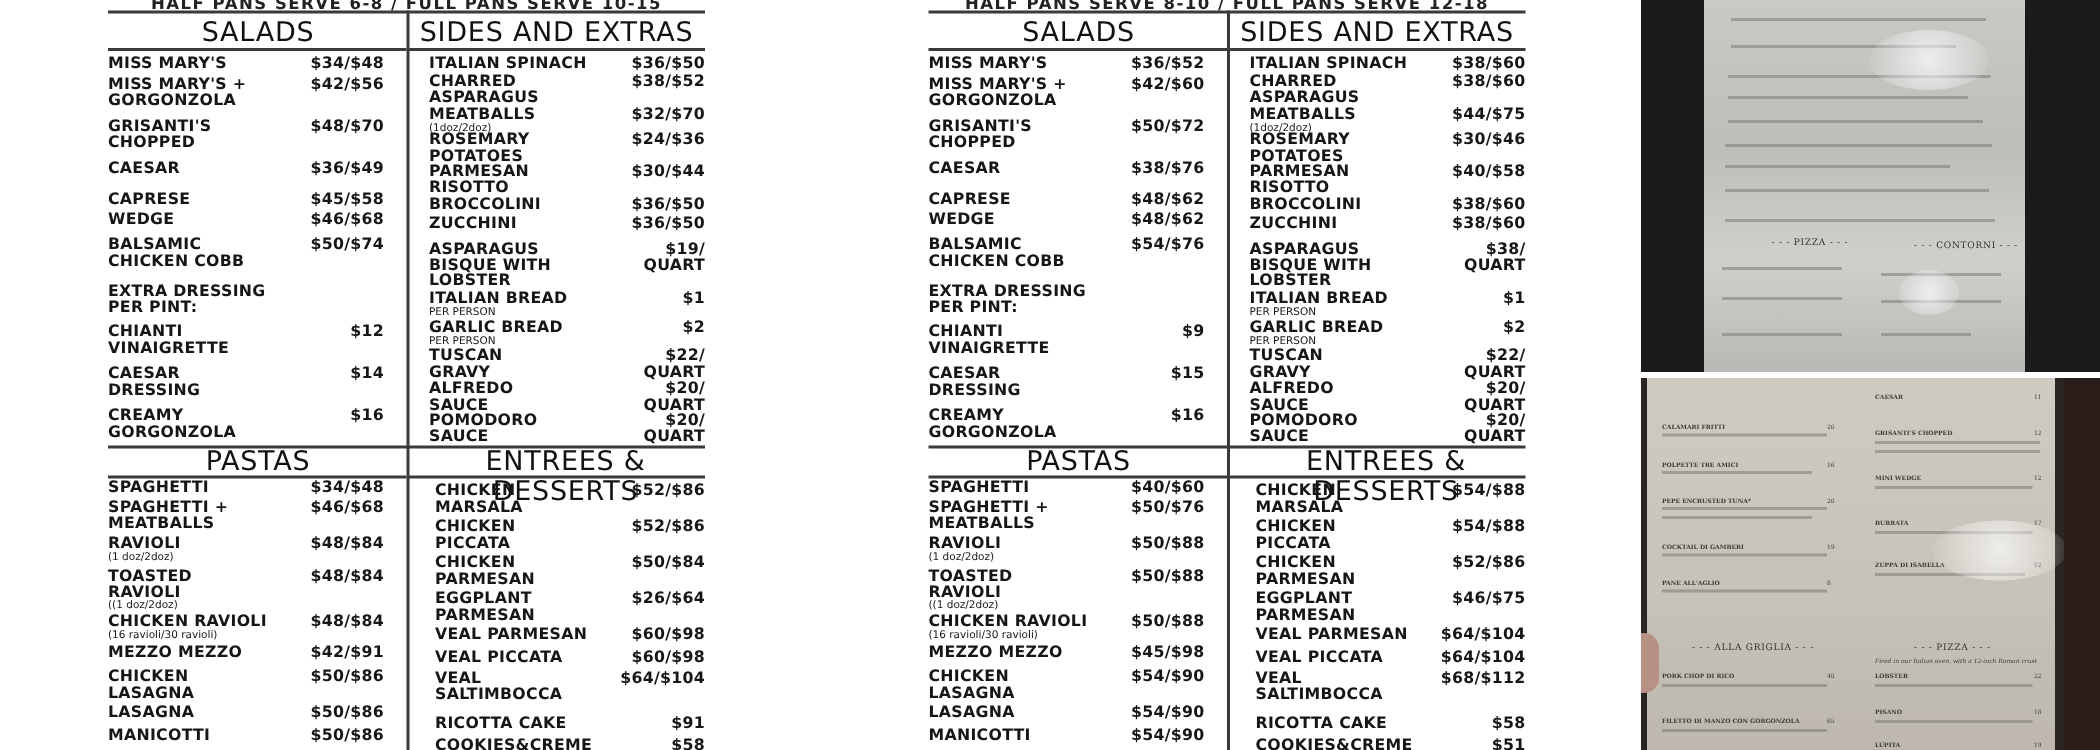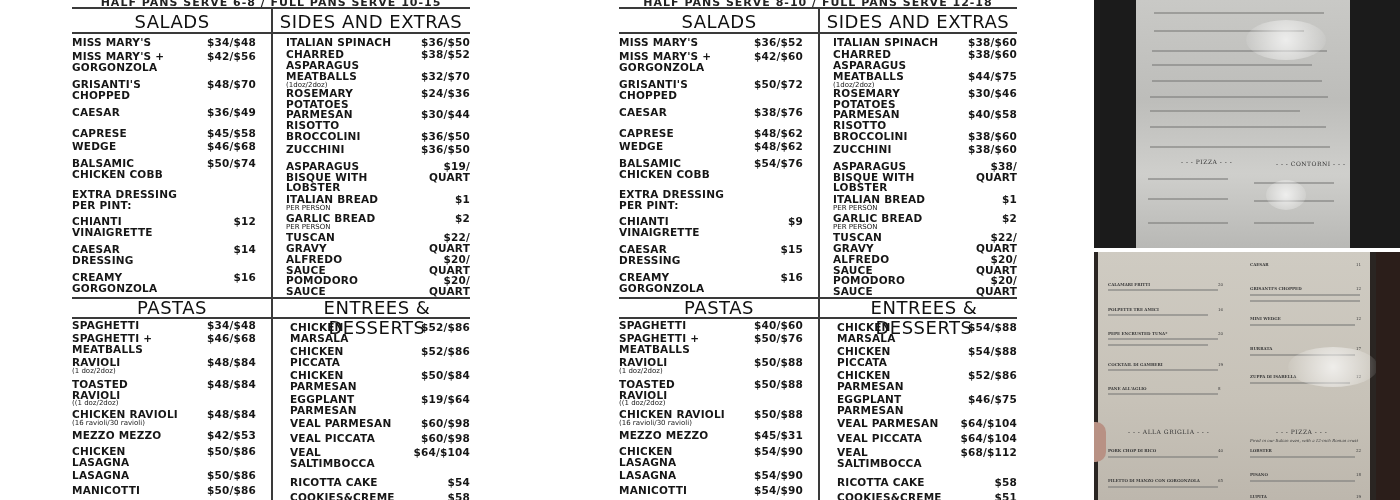--- a/index.html
+++ b/index.html
@@ -194,21 +194,21 @@
         <span class="name"><span>TOASTED
 RAVIOLI</span><span class="sub">((1 doz/2doz)</span></span>
         <span class="price">$48/$84</span>
       </div>
     <div class="item" style="top:405px">
         <span class="name"><span>CHICKEN RAVIOLI</span><span class="sub">(16 ravioli/30 ravioli)</span></span>
         <span class="price">$48/$84</span>
       </div>
     <div class="item" style="top:426px">
         <span class="name">MEZZO MEZZO</span>
-        <span class="price">$42/$53</span>
+        <span class="price">$42/$91</span>
       </div>
     <div class="item" style="top:442px">
         <span class="name">CHICKEN
 LASAGNA</span>
         <span class="price">$50/$86</span>
       </div>
     <div class="item" style="top:466px">
         <span class="name">LASAGNA</span>
         <span class="price">$50/$86</span>
       </div>
@@ -236,38 +236,38 @@
         <span class="price" style="right:4px">$52/$86</span>
       </div>
     <div class="item" style="top:366px; left:4px;">
         <span class="name">CHICKEN
 PARMESAN</span>
         <span class="price" style="right:4px">$50/$84</span>
       </div>
     <div class="item" style="top:390px; left:4px;">
         <span class="name">EGGPLANT
 PARMESAN</span>
-        <span class="price" style="right:4px">$19/$64</span>
+        <span class="price" style="right:4px">$26/$64</span>
       </div>
     <div class="item" style="top:414px; left:4px;">
         <span class="name">VEAL PARMESAN</span>
         <span class="price" style="right:4px">$60/$98</span>
       </div>
     <div class="item" style="top:429px; left:4px;">
         <span class="name">VEAL PICCATA</span>
         <span class="price" style="right:4px">$60/$98</span>
       </div>
     <div class="item" style="top:443px; left:4px;">
         <span class="name">VEAL
 SALTIMBOCCA</span>
         <span class="price" style="right:4px">$64/$104</span>
       </div>
     <div class="item" style="top:473px; left:4px;">
         <span class="name">RICOTTA CAKE</span>
-        <span class="price" style="right:4px">$54</span>
+        <span class="price" style="right:4px">$91</span>
       </div>
     <div class="item" style="top:488px; left:4px;">
         <span class="name">COOKIES&amp;CREME
 CHEESECAKE</span>
         <span class="price" style="right:4px">$58</span>
       </div>
   </div>
 </div>
 
 <div class="menu" id="menu2">
@@ -422,21 +422,21 @@
         <span class="name"><span>TOASTED
 RAVIOLI</span><span class="sub">((1 doz/2doz)</span></span>
         <span class="price">$50/$88</span>
       </div>
     <div class="item" style="top:405px">
         <span class="name"><span>CHICKEN RAVIOLI</span><span class="sub">(16 ravioli/30 ravioli)</span></span>
         <span class="price">$50/$88</span>
       </div>
     <div class="item" style="top:426px">
         <span class="name">MEZZO MEZZO</span>
-        <span class="price">$45/$31</span>
+        <span class="price">$45/$98</span>
       </div>
     <div class="item" style="top:442px">
         <span class="name">CHICKEN
 LASAGNA</span>
         <span class="price">$54/$90</span>
       </div>
     <div class="item" style="top:466px">
         <span class="name">LASAGNA</span>
         <span class="price">$54/$90</span>
       </div>

